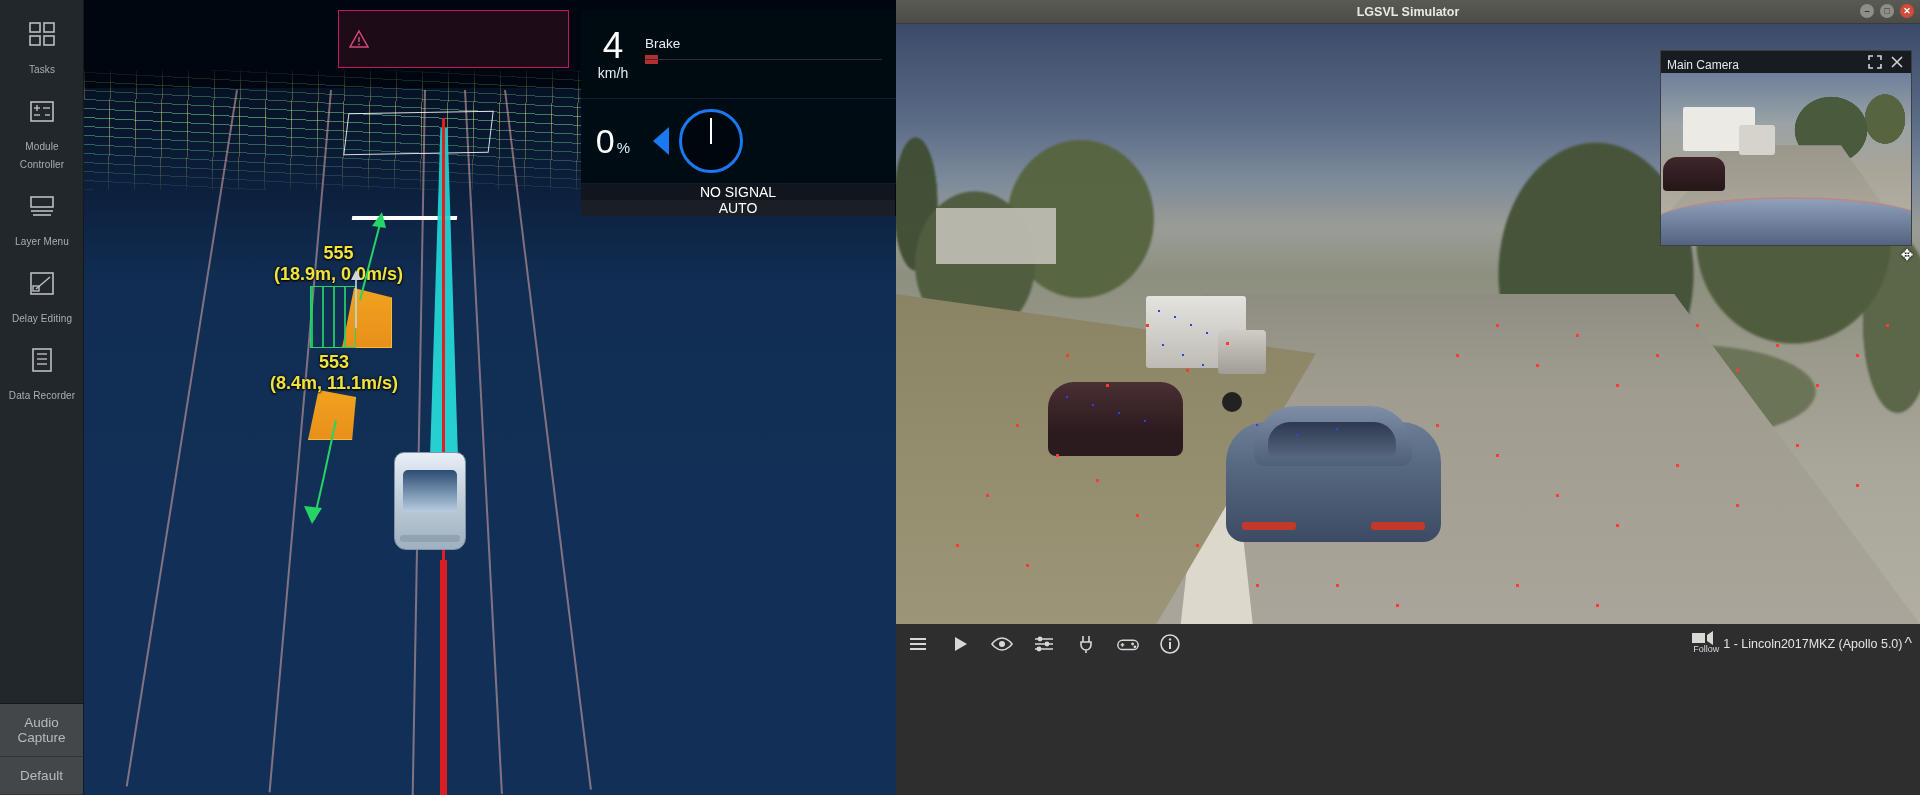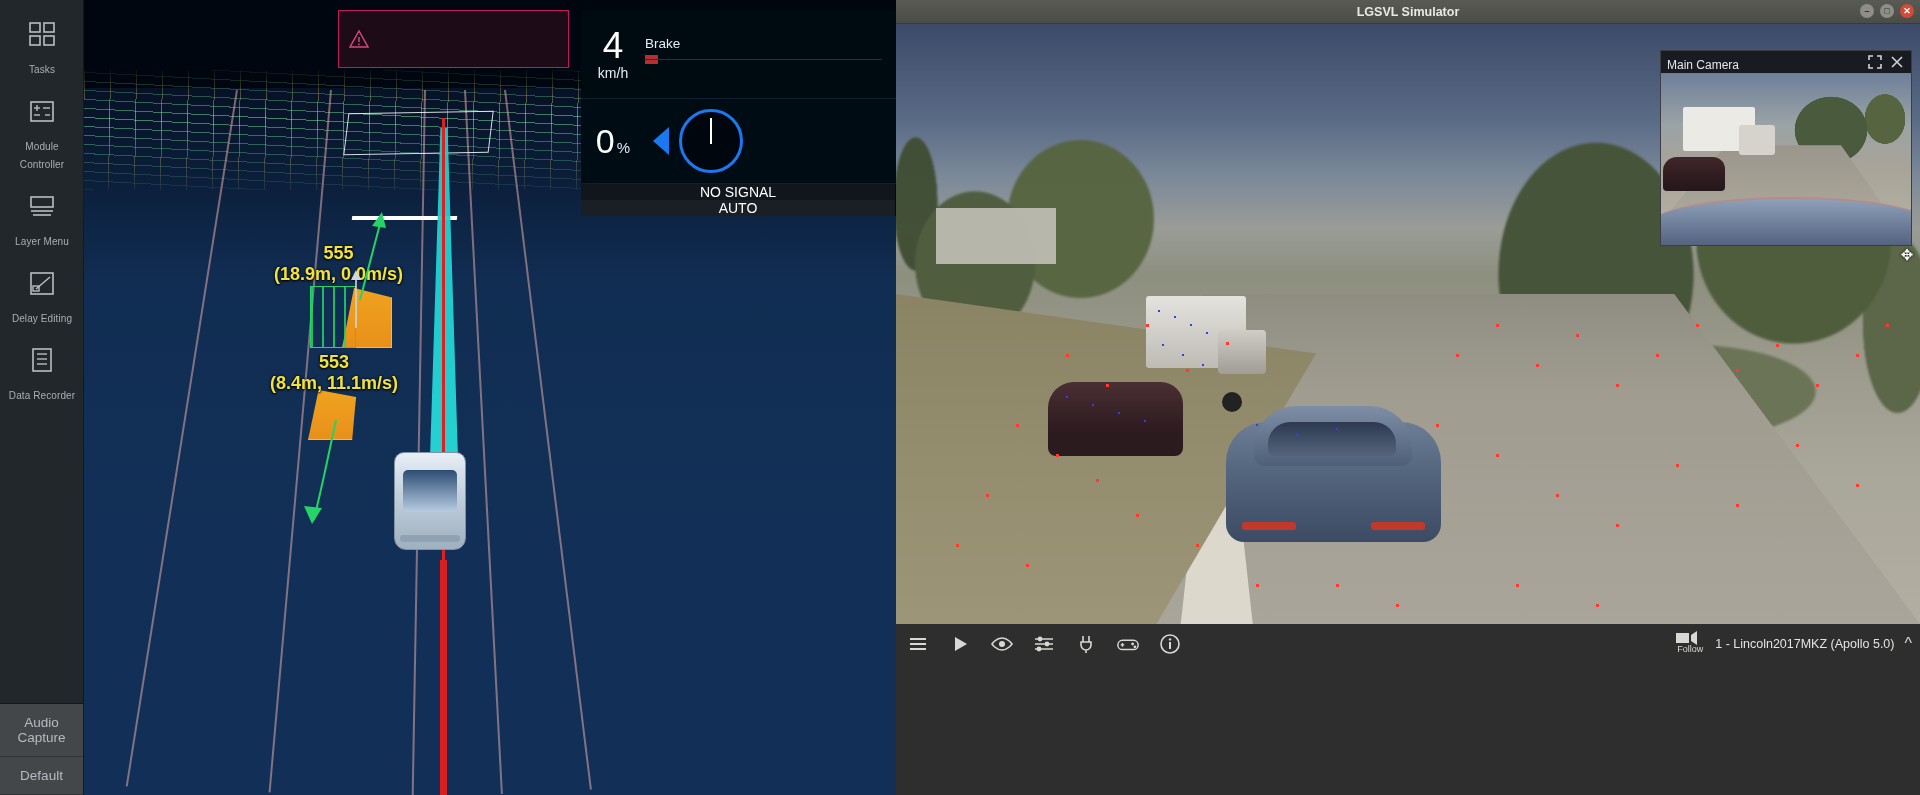--- a/index.html
+++ b/index.html
@@ -347,21 +347,21 @@
     position:absolute; left:0; bottom: 0; width: 1024px; height: 171px;
     background: #2e2e2e;
   }
   .sim-bar-top {
     position:absolute; left:0; top:0; width:100%; height: 40px;
     display:flex; align-items:center; padding: 0 10px; gap: 18px;
     color:#d8d8d4;
   }
   .sbtn { width: 24px; height: 24px; display:flex; align-items:center; justify-content:center; cursor:pointer; }
   .sim-bar-right {
-    position:absolute; right: 8px; top: 0; height: 40px; display:flex; align-items:center; gap: 10px;
+    position:absolute; right: 8px; top: 0; height: 40px; display:flex; align-items:center; gap: 2px;
   }
   .veh-label { color:#e3e3df; font-size: 12.5px; }
   .cam-ico { position:relative; width: 30px; height: 28px; color:#d8d8d4; text-align:center; }
   .cam-ico .cap { font-size: 9px; display:block; margin-top:-2px; }
   .chev { font-size: 16px; color:#d8d8d4; cursor:pointer; }
   .sim-empty { position:absolute; left:0; top:40px; width:100%; bottom:0; background:#2e2e2e; }
   svg { display:block; }
 </style>
 </head>
 <body>

